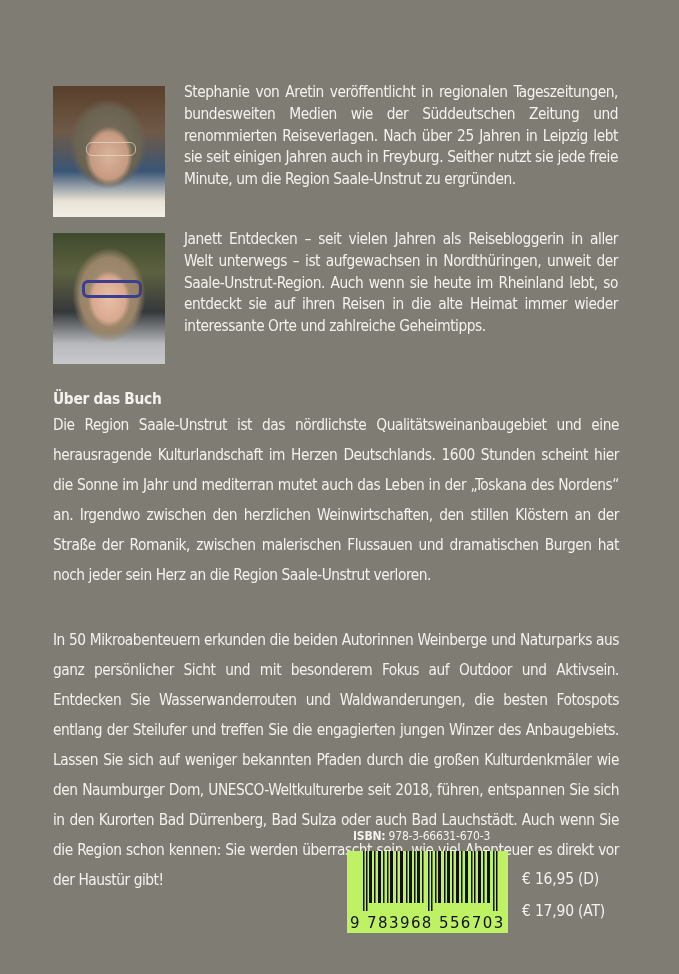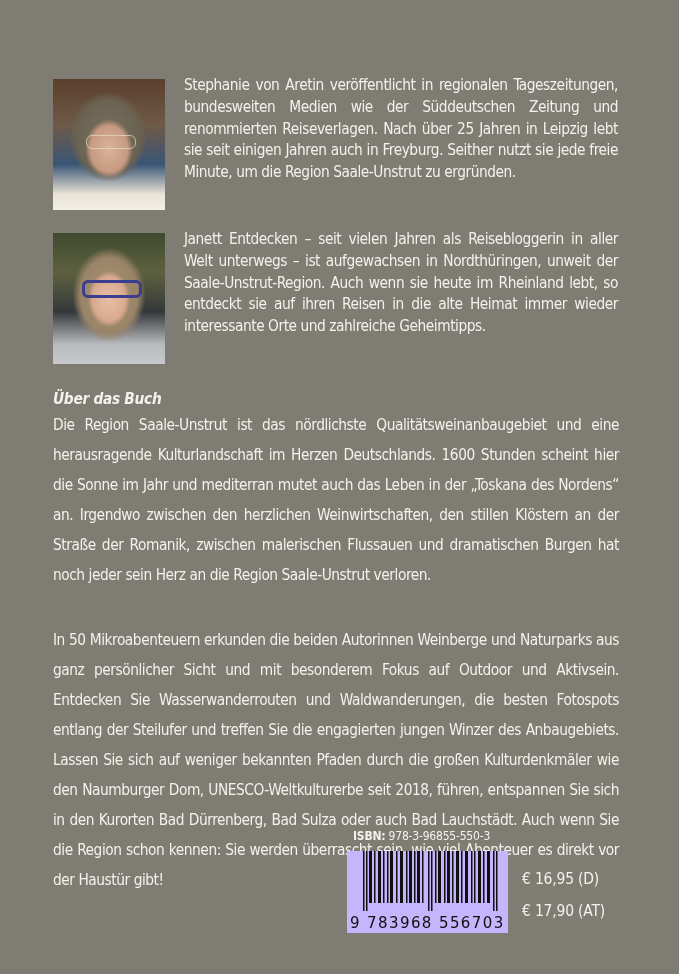--- a/index.html
+++ b/index.html
@@ -11,21 +11,21 @@
     font-family: "DejaVu Sans Condensed", "Liberation Sans Narrow", "Liberation Sans", sans-serif;
     color: #f4f2ec;
   }
   .author {
     position: absolute;
     left: 53px;
     width: 565px;
     display: flex;
     align-items: flex-start;
   }
-  .author.a1 { top: 79px; }
+  .author.a1 { top: 86px; }
   .author.a2 { top: 233px; }
   .photo {
     width: 112px; height: 131px;
     flex: 0 0 112px;
     position: relative;
     overflow: hidden;
   }
   .photo.p1 {
     background:
       radial-gradient(ellipse 34px 42px at 56px 70px, #d9b49c 0%, #c69a80 55%, rgba(0,0,0,0) 70%),
@@ -52,21 +52,20 @@
     text-align: justify;
     letter-spacing: -0.45px;
     margin-top: -4px;
   }
   .about {
     position: absolute;
     left: 53px; top: 388px;
     width: 566px;
   }
   .about-title {
-    font-style: italic;
     font-weight: bold;
     font-size: 15.3px;
     line-height: 22px;
     letter-spacing: -0.3px;
   }
   .about p {
     margin: 0;
     font-size: 15.3px;
     line-height: 30px;
     text-align: justify;
@@ -77,21 +76,21 @@
     position: absolute;
     left: 353px; top: 829px;
     font-size: 12px;
     letter-spacing: -0.2px;
   }
   .isbn b { font-weight: bold; }
   .barcode {
     position: absolute;
     left: 347px; top: 851px;
     width: 161px; height: 82px;
-    background: #c4b5fd;
+    background: #bef264;
   }
   .bars {
     position: absolute;
     left: 12px; top: 0;
     width: 147px; height: 60px;
   }
   .bar-digits {
     position: absolute;
     left: 3px; bottom: 1px;
     font-family: "DejaVu Sans", sans-serif;
@@ -127,21 +126,21 @@
 </div>
 
 <div class="about">
   <div class="about-title">Über das Buch</div>
   <p>Die Region Saale-Unstrut ist das nördlichste Qualitätsweinanbaugebiet und eine herausragende Kulturlandschaft im Herzen Deutschlands. 1600 Stunden scheint hier die Sonne im Jahr und mediterran mutet auch das Leben in der „Toskana des Nordens“ an. Irgendwo zwischen den herzlichen Weinwirtschaften, den stillen Klöstern an der Straße der Romanik, zwischen malerischen Flussauen und dramatischen Burgen hat noch jeder sein Herz an die Region Saale-Unstrut verloren.</p>
   <p class="second">In 50 Mikroabenteuern erkunden die beiden Autorinnen Weinberge und Naturparks aus ganz persönlicher Sicht und mit besonderem Fokus auf Outdoor und Aktivsein. Entdecken Sie Wasserwanderrouten und Waldwanderungen, die besten Fotospots entlang der Steilufer und treffen Sie die engagierten jungen Winzer des Anbaugebiets. Lassen Sie sich auf weniger bekannten Pfaden durch die großen Kulturdenkmäler wie den Naumburger Dom, UNESCO-Weltkulturerbe seit 2018, führen, entspannen Sie sich in den Kurorten Bad Dürrenberg, Bad Sulza oder auch Bad Lauchstädt. Auch wenn Sie die Region schon kennen: Sie werden überrascht sein, wie viel Abenteuer es direkt vor der Haustür gibt!</p>
 </div>
 
 <div class="isbn">
   <b>ISBN:</b>
-  <span>978-3-96855-550-3</span>
+  <span>978-3-66631-670-3</span>
 </div>
 
 <div class="barcode">
   <svg class="bars" viewBox="0 0 147 60" preserveAspectRatio="none">
     <g fill="#111">
       <rect x="4" y="0" width="1.5" height="60"></rect>
       <rect x="7" y="0" width="1.5" height="60"></rect>
       <rect x="10" y="0" width="3" height="52"></rect>
       <rect x="15" y="0" width="1.5" height="52"></rect>
       <rect x="19" y="0" width="3" height="52"></rect>

